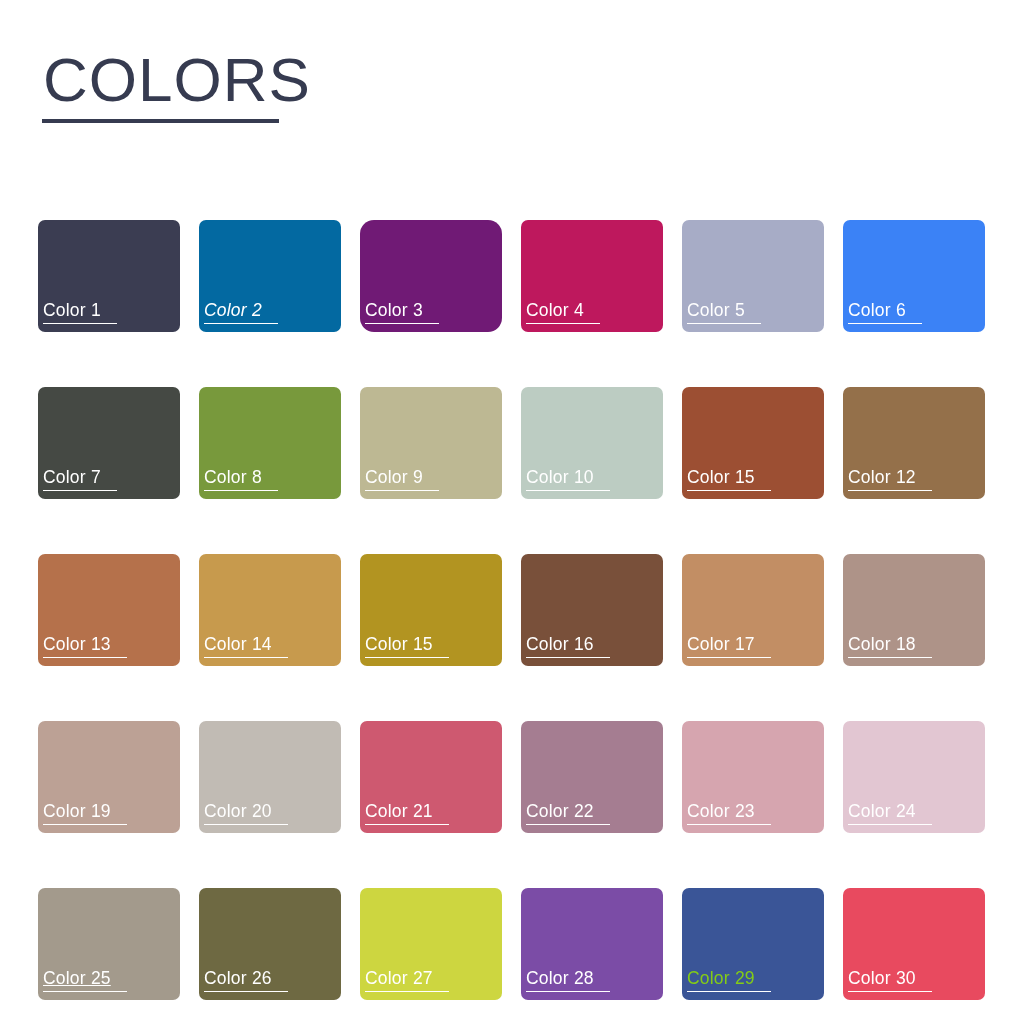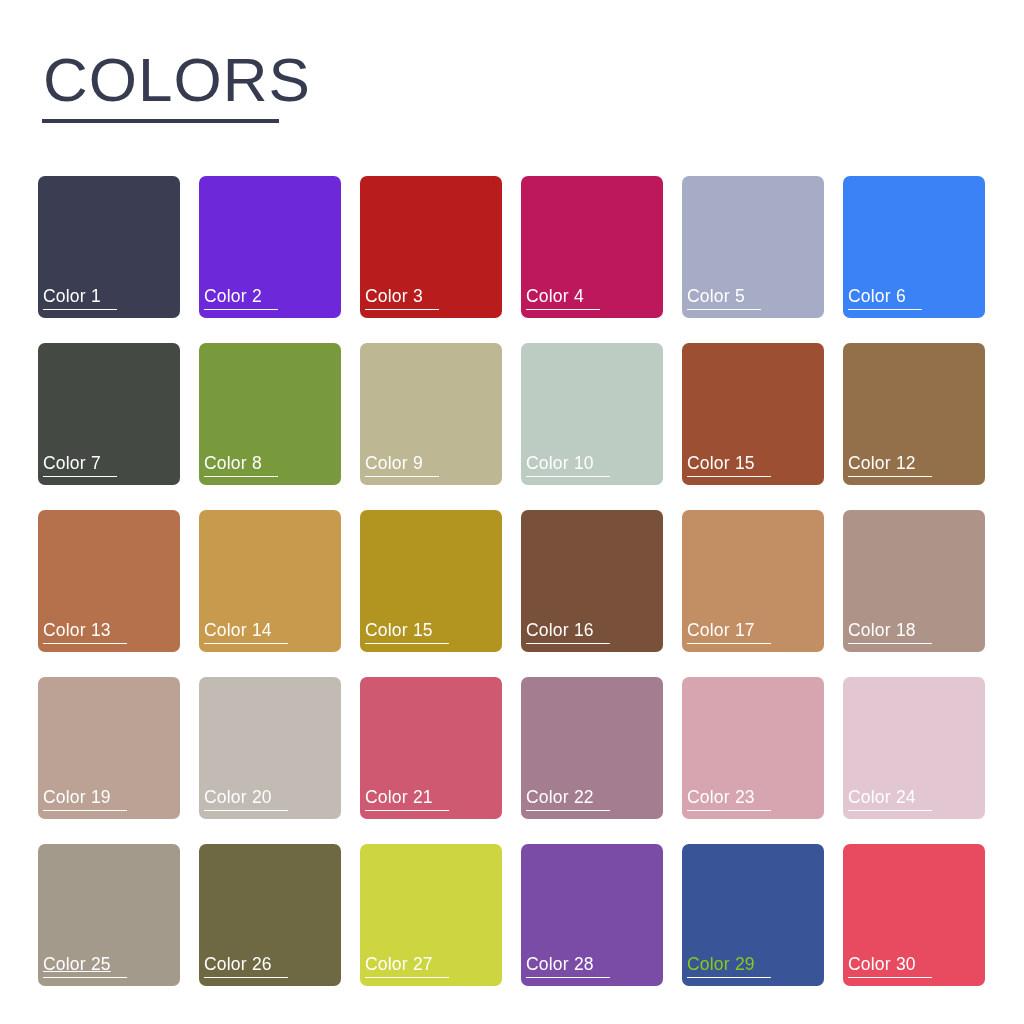--- a/index.html
+++ b/index.html
@@ -58,24 +58,25 @@
     display: grid;
     grid-template-columns: repeat(6, 142px);
     grid-auto-rows: 142px;
     column-gap: 19px;
     row-gap: 25px;
   }
 
   .swatch {
     position: relative;
     width: 142px;
-    height: 142px;
+    height: 112px;
     border-radius: 7px;
     overflow: hidden;
     box-sizing: border-box;
+    margin-top: 44px;
   }
 
   .swatch-label {
     position: absolute;
     left: 5px;
     bottom: 8px;
     font-family: "Liberation Sans", sans-serif;
     font-size: 17.5px;
     line-height: 20px;
     font-weight: 400;
@@ -94,24 +95,24 @@
 
   <div id="title-block">
     <h1 id="page-title" style="color: rgb(54, 59, 80);">COLORS</h1>
     <div id="title-rule" style="background: rgb(54, 59, 80);"></div>
   </div>
 
   <div id="swatch-grid">
       <div class="swatch" style="background: rgb(59, 61, 82);">
         <span class="swatch-label" style="color: rgb(255, 255, 255); border-bottom-color: rgb(255, 255, 255);">Color 1</span>
       </div>
-      <div class="swatch" style="background: #6d28d9;">
+      <div class="swatch" style="background: #0369a1; font-style: italic;">
         <span class="swatch-label" style="color: rgb(255, 255, 255); border-bottom-color: rgb(255, 255, 255);">Color 2</span>
       </div>
-      <div class="swatch" style="background: #b91c1c;">
+      <div class="swatch" style="background: #701a75; border-radius: 14px;">
         <span class="swatch-label" style="color: rgb(255, 255, 255); border-bottom-color: rgb(255, 255, 255);">Color 3</span>
       </div>
       <div class="swatch" style="background: #be185d;">
         <span class="swatch-label" style="color: rgb(255, 255, 255); border-bottom-color: rgb(255, 255, 255);">Color 4</span>
       </div>
       <div class="swatch" style="background: rgb(167, 172, 198);">
         <span class="swatch-label" style="color: rgb(255, 255, 255); border-bottom-color: rgb(255, 255, 255);">Color 5</span>
       </div>
       <div class="swatch" style="background: #3b82f6;">
         <span class="swatch-label" style="color: rgb(255, 255, 255); border-bottom-color: rgb(255, 255, 255);">Color 6</span>

